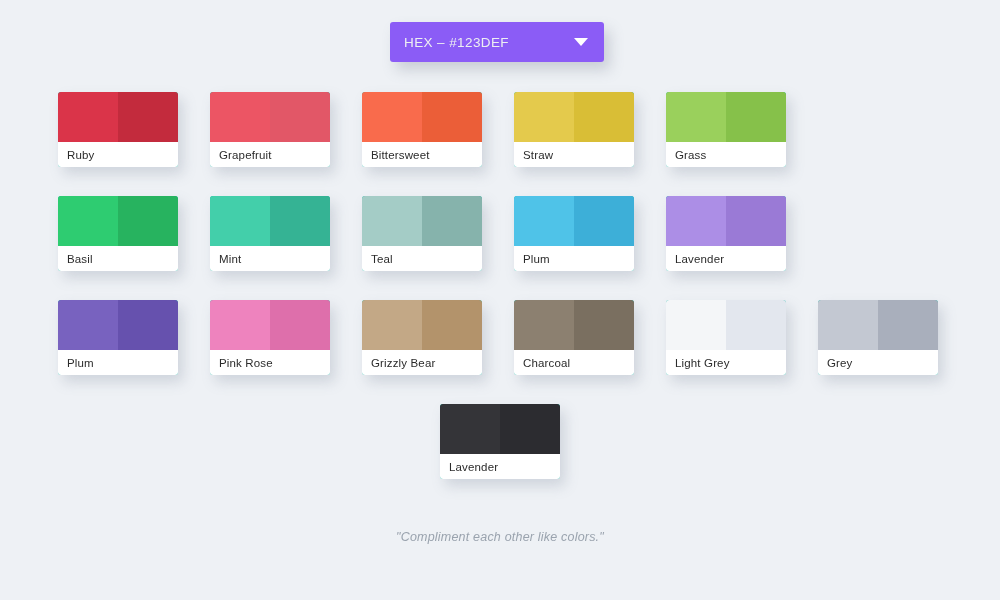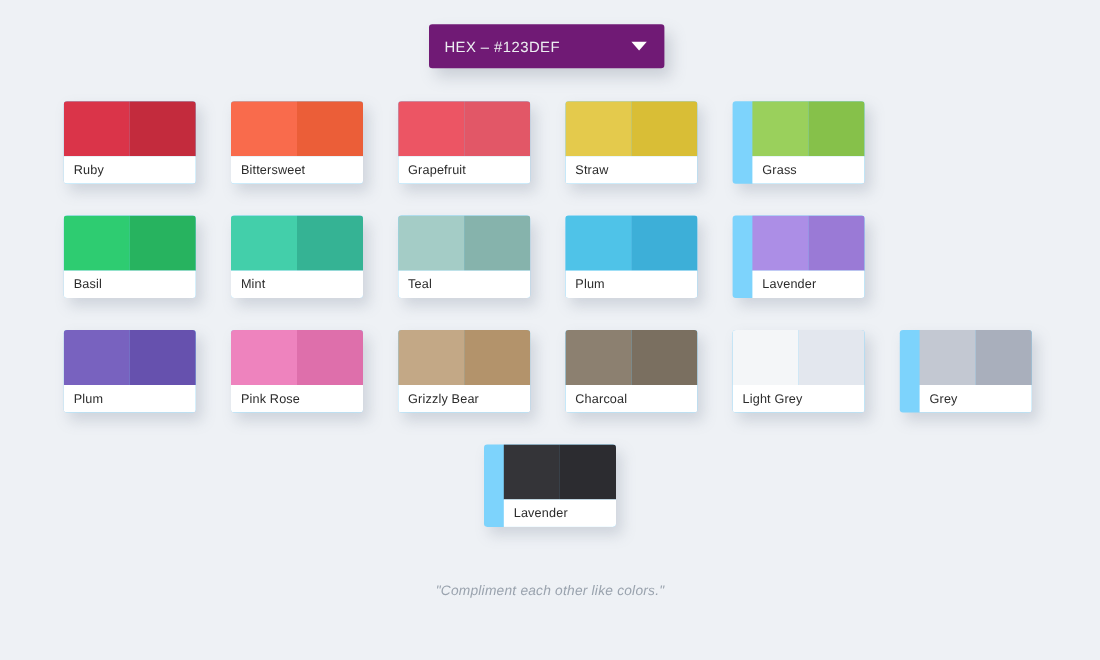--- a/index.html
+++ b/index.html
@@ -72,28 +72,28 @@
     margin-bottom: 29px;
   }
 
   .row.centered { justify-content: center; }
 
   .card {
     width: 120px;
     height: 75px;
     margin-right: 32px;
     border-radius: 3px;
-    background: #7dd3fc;
+    background: #14b8a6;
     box-shadow: 5px 7px 13px rgba(120,132,150,0.26);
     overflow: hidden;
     display: flex;
     flex-direction: column;
   }
 
-  .card:last-child { margin-right: 0; padding-left: 18px; }
+  .card:last-child { margin-right: 0; }
 
   .swatch {
     height: 50px;
     display: flex;
   }
 
   .swatch-half { flex: 1; height: 100%; }
 
   .card-label {
     flex: 1;
@@ -116,51 +116,51 @@
     font-size: 12.5px;
     font-style: italic;
     color: #9AA3AE;
     letter-spacing: 0.2px;
   }
 </style>
 </head>
 <body style="background: rgb(238, 241, 245);">
 
 <div class="dropdown-wrap">
-  <div class="dropdown" style="background: #701a75;">
+  <div class="dropdown" style="background: #8b5cf6;">
     <span class="dropdown-label" style="color: rgb(237, 239, 242);">HEX – #123DEF</span>
     <span class="chevron"></span>
   </div>
 </div>
 
 <div class="grid">
     <div class="row">
       <div class="card">
         <div class="swatch">
           <div class="swatch-half" style="background: rgb(218, 52, 73);"></div>
           <div class="swatch-half" style="background: rgb(195, 43, 61);"></div>
         </div>
         <div class="card-label">Ruby</div>
       </div>
       <div class="card">
         <div class="swatch">
+          <div class="swatch-half" style="background: rgb(236, 85, 100);"></div>
+          <div class="swatch-half" style="background: rgb(226, 87, 103);"></div>
+        </div>
+        <div class="card-label">Grapefruit</div>
+      </div>
+      <div class="card">
+        <div class="swatch">
           <div class="swatch-half" style="background: rgb(249, 107, 76);"></div>
           <div class="swatch-half" style="background: rgb(235, 94, 56);"></div>
         </div>
         <div class="card-label">Bittersweet</div>
       </div>
       <div class="card">
         <div class="swatch">
-          <div class="swatch-half" style="background: rgb(236, 85, 100);"></div>
-          <div class="swatch-half" style="background: rgb(226, 87, 103);"></div>
-        </div>
-        <div class="card-label">Grapefruit</div>
-      </div>
-      <div class="card">
-        <div class="swatch">
           <div class="swatch-half" style="background: rgb(228, 202, 76);"></div>
           <div class="swatch-half" style="background: rgb(217, 190, 54);"></div>
         </div>
         <div class="card-label">Straw</div>
       </div>
       <div class="card">
         <div class="swatch">
           <div class="swatch-half" style="background: rgb(154, 208, 92);"></div>
           <div class="swatch-half" style="background: rgb(134, 193, 74);"></div>
         </div>

